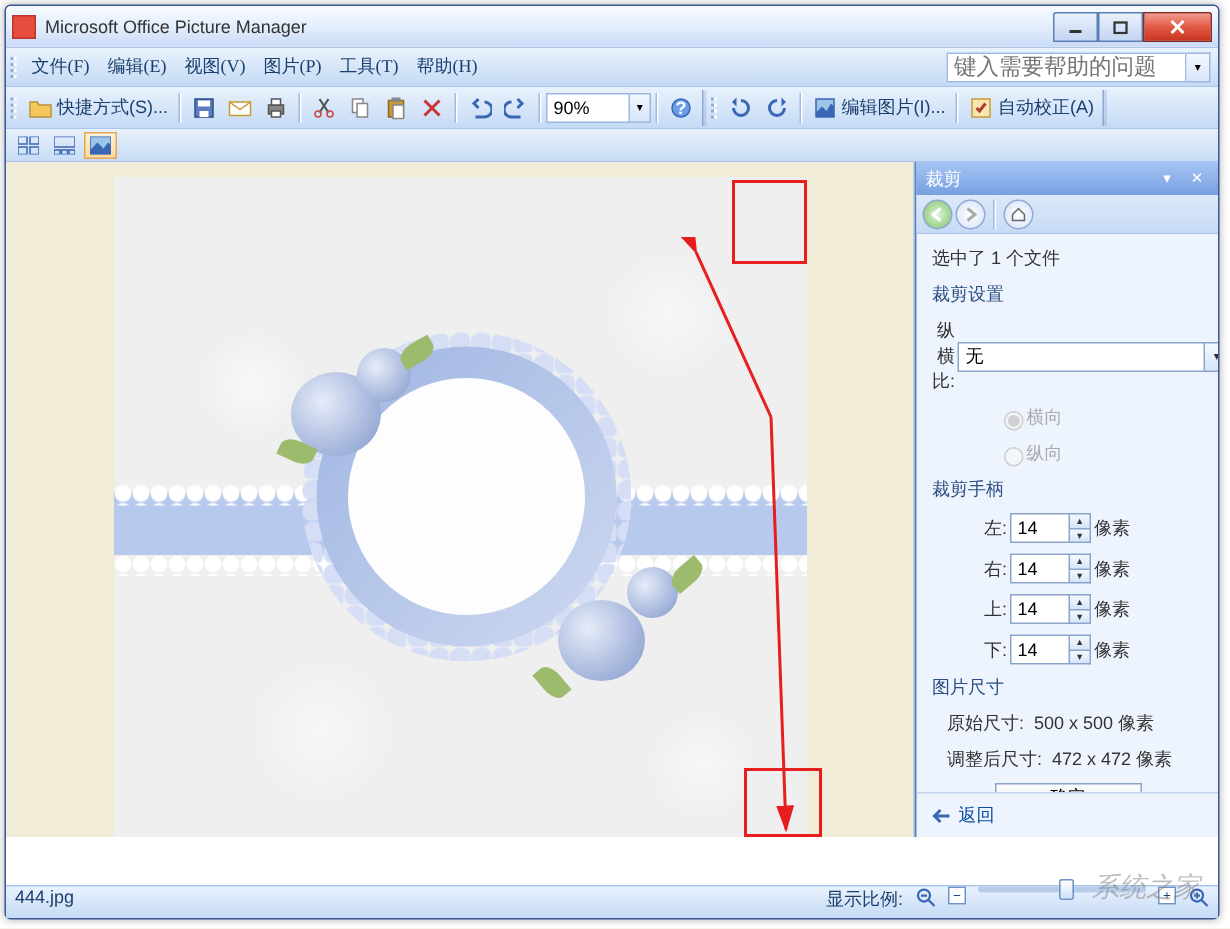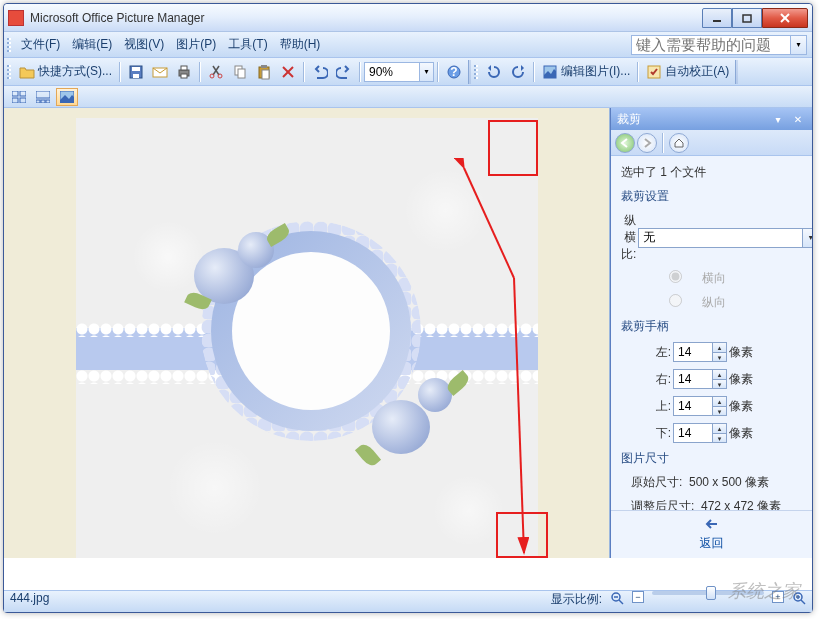--- a/index.html
+++ b/index.html
@@ -12,21 +12,21 @@
 .titlebar .title { flex: 1; color: #333; font-size: 12px; }
 .win-btns { display: flex; gap: 0; }
 .win-btn { width: 30px; height: 20px; border: 1px solid #5a7eb6; background: linear-gradient(#eaf1fb,#c3d6f4); display: flex; align-items: center; justify-content: center; font-size: 10px; color: #333; }
 .win-btn.close { width: 46px; background: linear-gradient(#f29a8e,#e15a46,#c83520); color: #fff; border-color: #8a2918; border-radius: 0 2px 0 0; }
 .win-btn.min { border-radius: 2px 0 0 0; }
 .win-btn svg { width:10px; height:10px; }
 
 .menubar { height: 26px; background: linear-gradient(#e9f2fd,#c5daf5); border-bottom: 1px solid #a9c4ed; display: flex; align-items: center; padding: 0 2px; }
 .handle { display:inline-block; width:5px; height:18px; margin:0 3px 0 1px; }
 .handle span { display:block; width:2px; height:2px; background:#8faedb; margin:2px 0; box-shadow:2px 0 #fff; }
-.menu-item { padding: 3px 6px; color: #1b3f6e; }
+.menu-item { padding: 3px 6px; color: #1b3f6e; font-family: Liberation Serif, serif; }
 .help-box { margin-left: auto; display: flex; align-items: center; margin-right: 3px; }
 .help-input { width: 160px; height: 20px; border: 1px solid #9bb7e2; background: #fff; padding: 0 4px; color: #999; font-size: 15px; }
 .help-dd { width: 16px; height: 20px; border: 1px solid #9bb7e2; border-left: none; background: linear-gradient(#f4f8fe,#d6e5f9); font-size: 8px; display:flex; align-items:center; justify-content:center; }
 
 .toolbar-row { height: 28px; background: linear-gradient(#e9f2fd,#c5daf5); border-bottom: 1px solid #a9c4ed; display: flex; align-items: center; padding: 0 2px; }
 .tb-btn { height: 22px; display: inline-flex; align-items: center; padding: 0 4px; gap: 3px; color: #1b3f6e; }
 .tb-btn svg, .tb-btn .ico { width: 16px; height: 16px; }
 .tb-sep { width: 0; height: 20px; border-left: 1px solid #a0bae0; border-right: 1px solid #fff; margin: 0 3px; }
 .tb-seg-end { width: 3px; height: 24px; border-left: 1px solid #8aa8d6; margin: 0 2px; background:linear-gradient(#cadaf2,#b2c8ea); }
 .zoom-combo { display:inline-flex; }
@@ -72,31 +72,31 @@
 .tp-nav { height:26px; background:linear-gradient(#dde9fa,#c7daf6); border-bottom:1px solid #a9c4ed; display:flex; align-items:center; padding:0 4px; gap:2px; }
 .nav-btn { width:20px; height:20px; border-radius:50%; border:1px solid #8fa9d4; background:radial-gradient(#fff,#d4e2f7); display:flex; align-items:center; justify-content:center; }
 .nav-btn.green { background:radial-gradient(#dff7d8,#7ec16b); }
 .tp-body { padding: 8px 10px; color: #333; display:flex; flex-direction:column; gap:7px; overflow-y:auto; flex: 1; }
 .section-head { color:#2a4e85; font-weight:normal; }
 .frow { display:flex; align-items:center; gap:2px; }
 .frow label { width:50px; text-align:right; color:#333; }
 .combo { display:inline-flex; flex:1; }
 .combo input { flex:1; height:20px; border:1px solid #8aa4cc; padding:0 4px; background:#fff; }
 .combo .dd { width:16px; height:20px; border:1px solid #8aa4cc; border-left:none; background:linear-gradient(#f4f8fe,#d6e5f9); display:flex; align-items:center; justify-content:center; font-size:8px; }
-.radio-row { padding-left:48px; display:flex; align-items:flex-start; gap:20px; }
+.radio-row { padding-left:48px; display:flex; align-items:flex-end; gap:2px; }
 .radio-row input { }
 .spin { display:inline-flex; }
 .spin input { width:40px; height:20px; border:1px solid #8aa4cc; padding:0 4px; text-align:left; }
 .spin .sb { width:14px; display:flex; flex-direction:column; }
 .spin .sb div { height:10px; border:1px solid #8aa4cc; border-left:none; background:linear-gradient(#f4f8fe,#d6e5f9); font-size:7px; display:flex; align-items:center; justify-content:center; line-height:1; }
 .spin .sb div:first-child{border-bottom:none;}
 .unit { color:#333; }
 .dim-row { padding-left:10px; white-space:nowrap; }
 .ok-btn { width:98px; height:22px; border:1px solid #8aa4cc; background:linear-gradient(#fdfdfd,#e8eef8); margin:0 auto 0; display:block; }
-.back-link { padding:6px 10px; border-top:1px solid #c5d4ed; color:#0b4da2; display:flex; align-items:center; gap:4px;flex-direction:column; }
+.back-link { padding:6px 10px; border-top:1px solid #c5d4ed; color:#0b4da2; display:flex; align-items:center; gap:4px; }
 
 .statusbar { height: 22px; background: linear-gradient(#e9f2fd,#c5daf5); border-top:1px solid #a9c4ed; display:flex; padding:0 6px; gap:8px; color:#1b3f6e;margin-top:32px; }
 .statusbar .spacer{flex:1;}
 .slider { width:112px; height:4px; background:#b9cdea; position:relative; border-radius:2px; }
 .slider .thumb { position:absolute; top:-5px; left:54px; width:10px; height:14px; background:linear-gradient(#fff,#cfe0f7); border:1px solid #6f92c7; border-radius:2px; }
 .sq { width:12px; height:12px; border:1px solid #6f92c7; background:#fff; display:flex; align-items:center; justify-content:center; font-size:9px; }
 
 .arrow { position:absolute; pointer-events:none; }
 .watermark { position:absolute; right:20px; bottom:16px; font-size:18px; color:rgba(128,128,128,0.5); font-style:italic; }
 </style>

